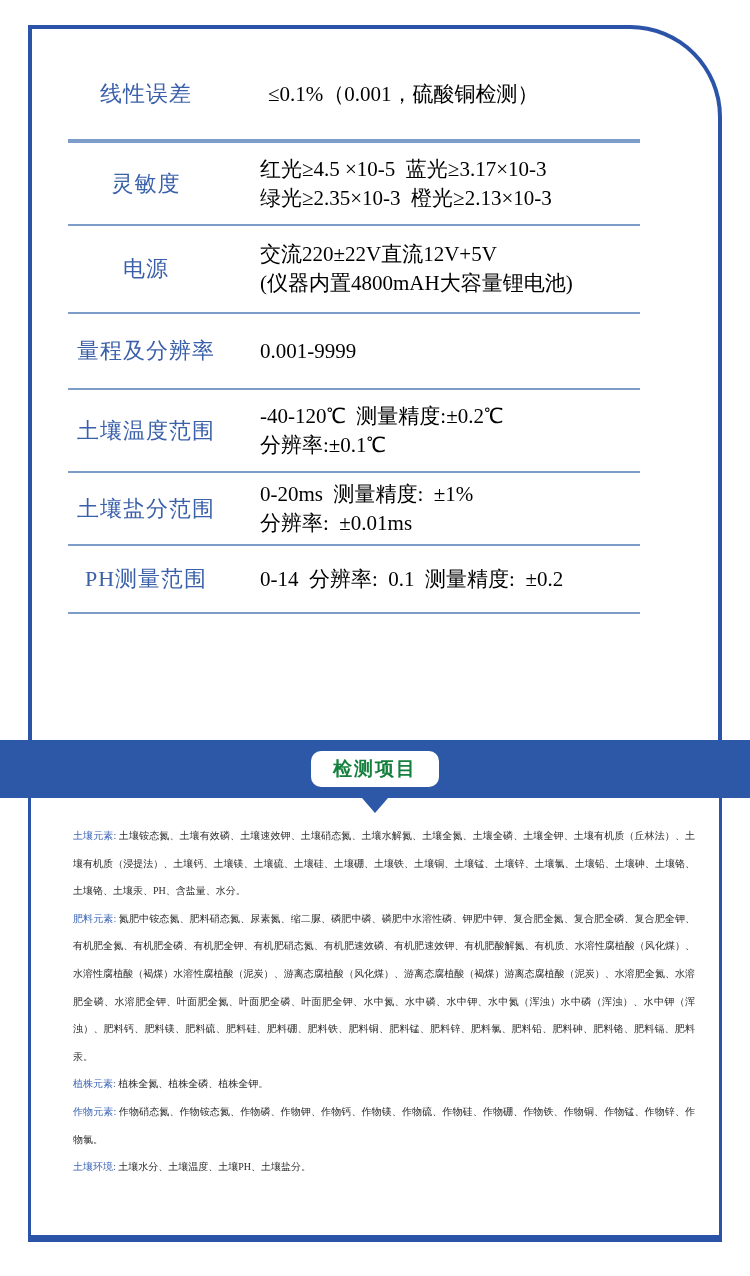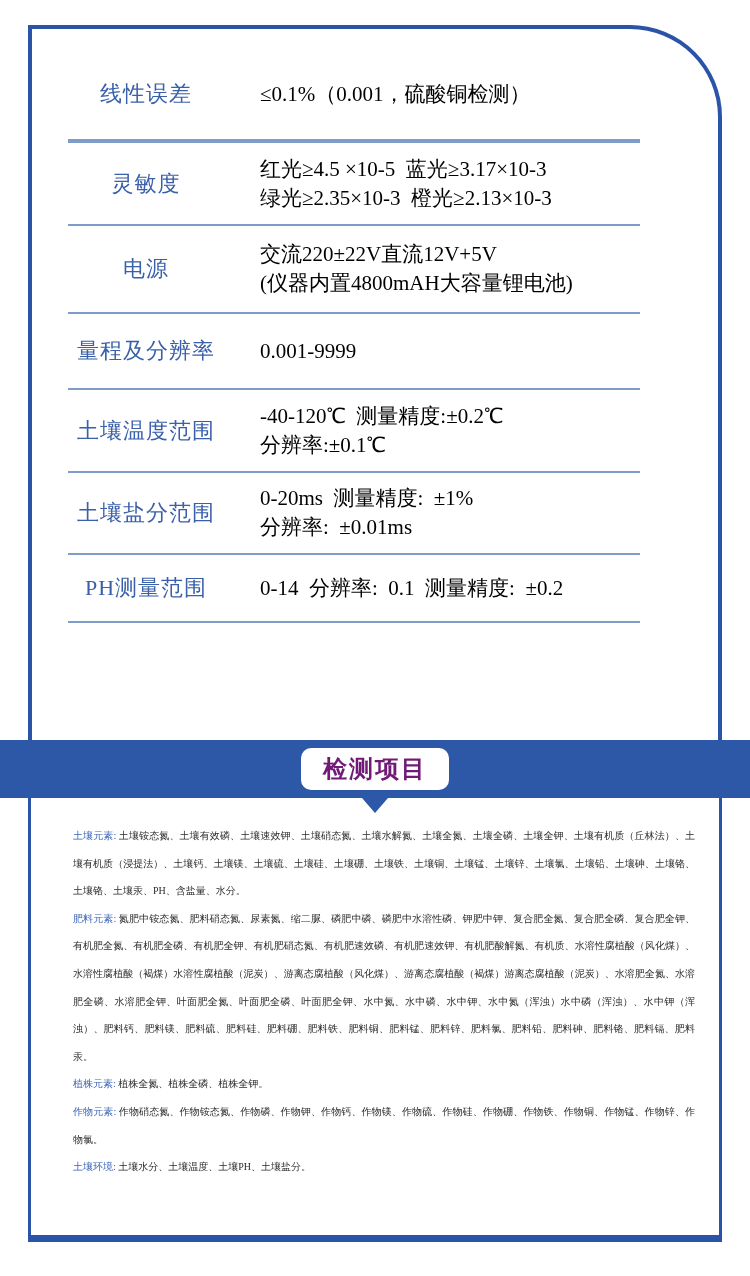--- a/index.html
+++ b/index.html
@@ -16,22 +16,22 @@
     position:absolute; left:28px; top:25px;
     width:694px; height:715px;
     box-sizing:border-box;
     border-top:4px solid #2b53a7;
     border-left:4px solid #2b53a7;
     border-right:4px solid #2b53a7;
     border-top-right-radius:92px;
     padding-top:20px;
   }
   .spec-row { display:flex; align-items:center; }
-  .h1{height:90px;} .h2{height:80px;} .h3{height:81px;} .h4{height:86px;}
-  .h5{height:74px;} .h6{height:81px;} .h7{height:80px;} .h8{height:66px;}
+  .h1{height:90px;gap:8px;} .h2{height:80px;} .h3{height:81px;} .h4{height:86px;}
+  .h5{height:74px;} .h6{height:81px;} .h7{height:71px;} .h8{height:66px;}
   .spec-label {
     width:228px; text-align:center;
     color:#3a60aa; font-size:22px; letter-spacing:1px;
     flex:0 0 auto;
   }
   .spec-value {
     flex:1 1 auto; padding-right:8px;
     color:#000000; font-size:21px; line-height:29px;
   }
   .spec-value span { display:block; white-space:pre-wrap; }
@@ -41,22 +41,22 @@
   }
 
   
   .banner {
     position:absolute; left:0; top:740px;
     width:750px; height:58px;
     background:#2d57a7;
     display:flex; align-items:center; justify-content:center;
   }
   .banner-pill {
-    background:#ffffff; color:#701a75;
-    font-size:24px; font-weight:bold; letter-spacing:2px;
+    background:#ffffff; color:#15803d;
+    font-size:19px; font-weight:bold; letter-spacing:2px;
     padding:5px 22px; border-radius:10px;
   }
   .notch {
     position:absolute; left:362px; top:798px;
     width:0; height:0;
     border-left:13px solid transparent;
     border-right:13px solid transparent;
     border-top:15px solid #2d57a7;
   }
 

